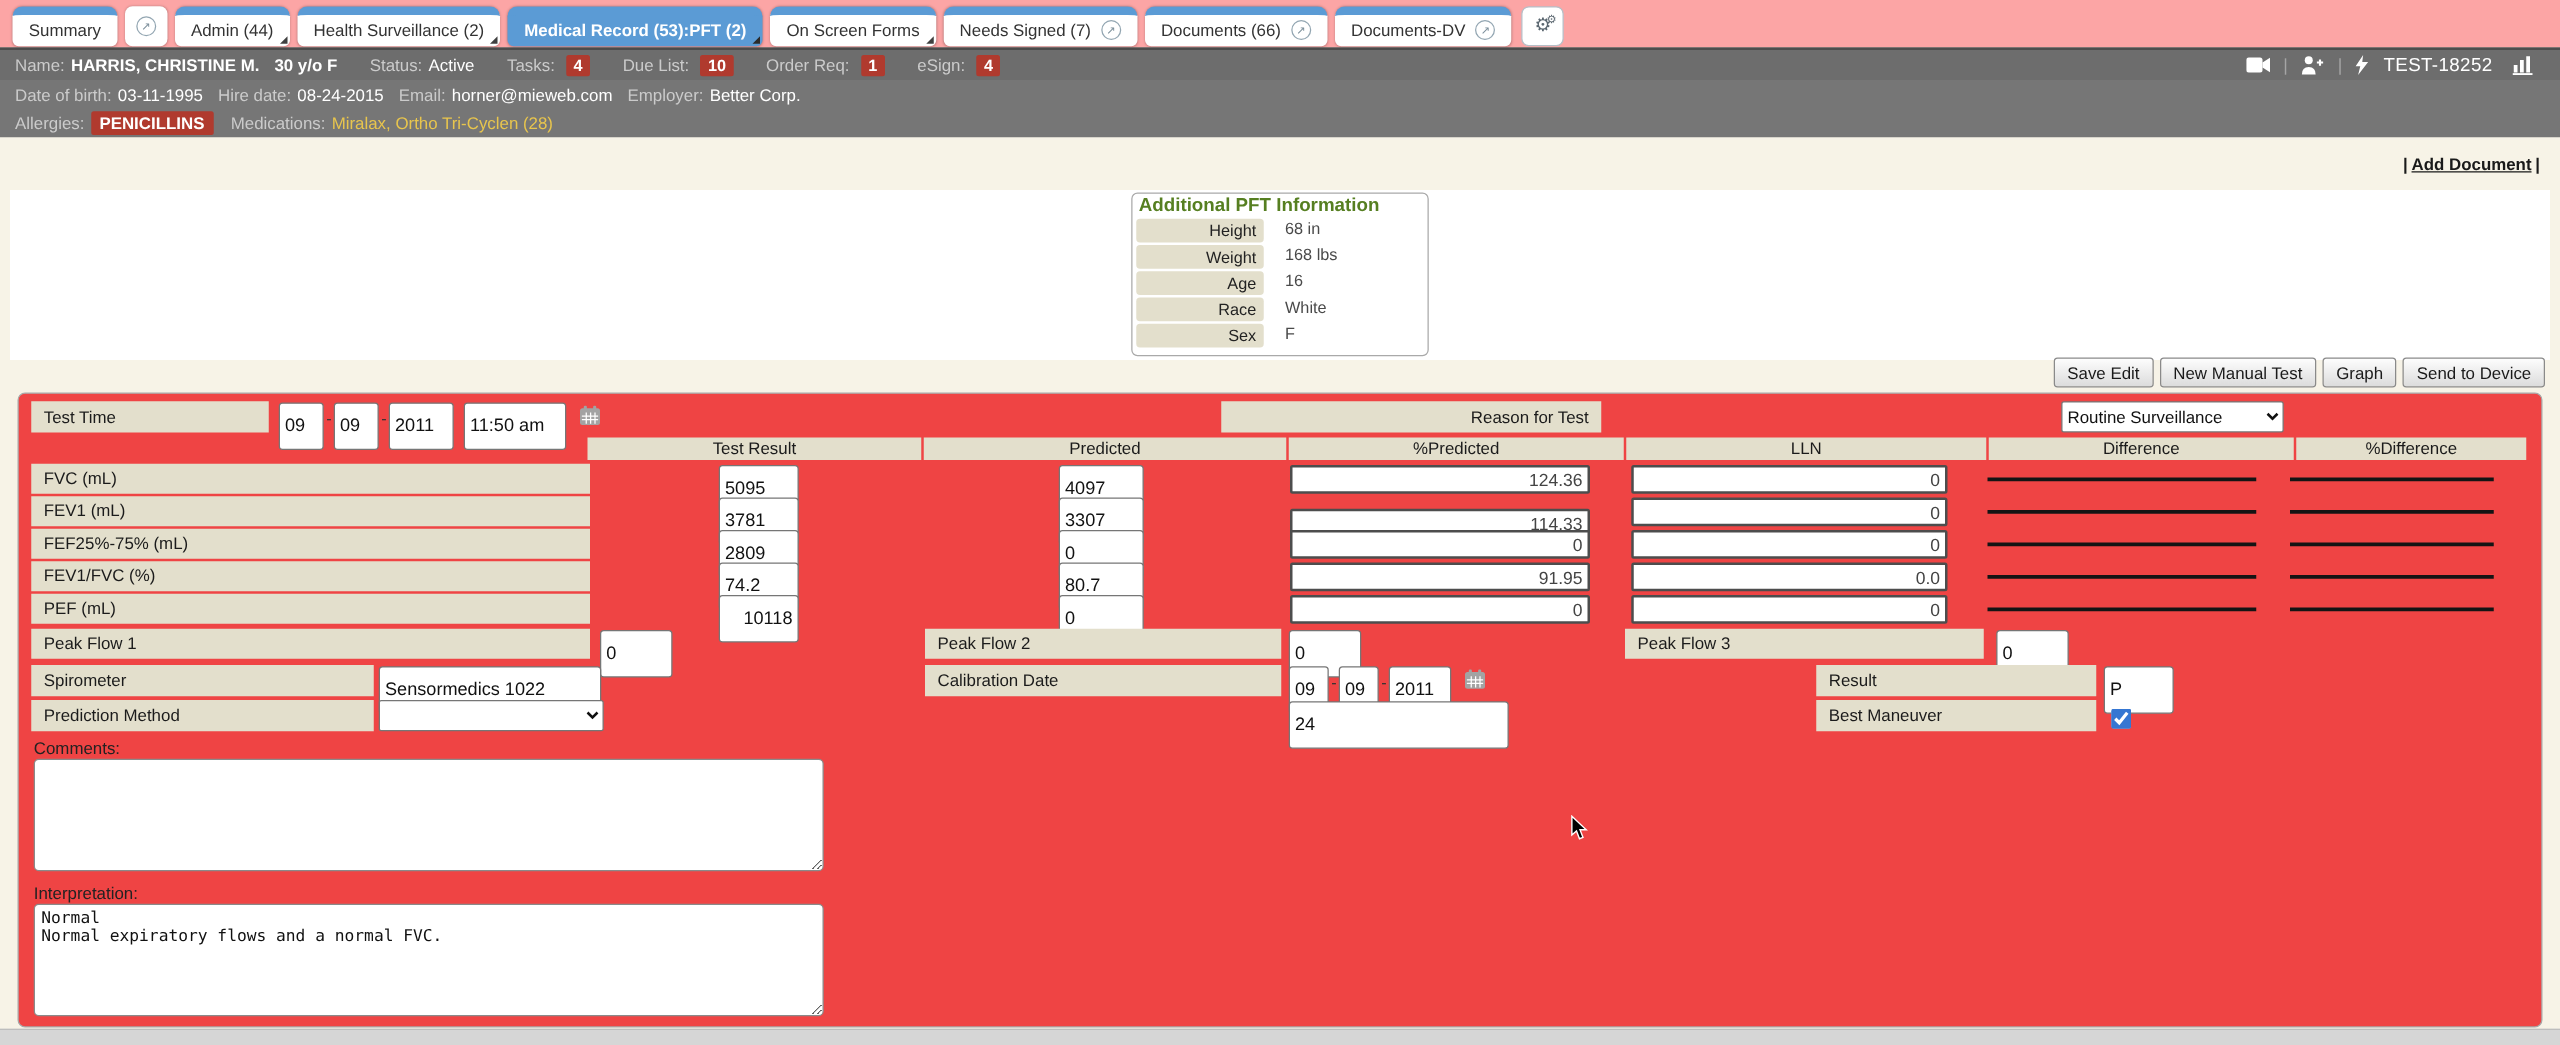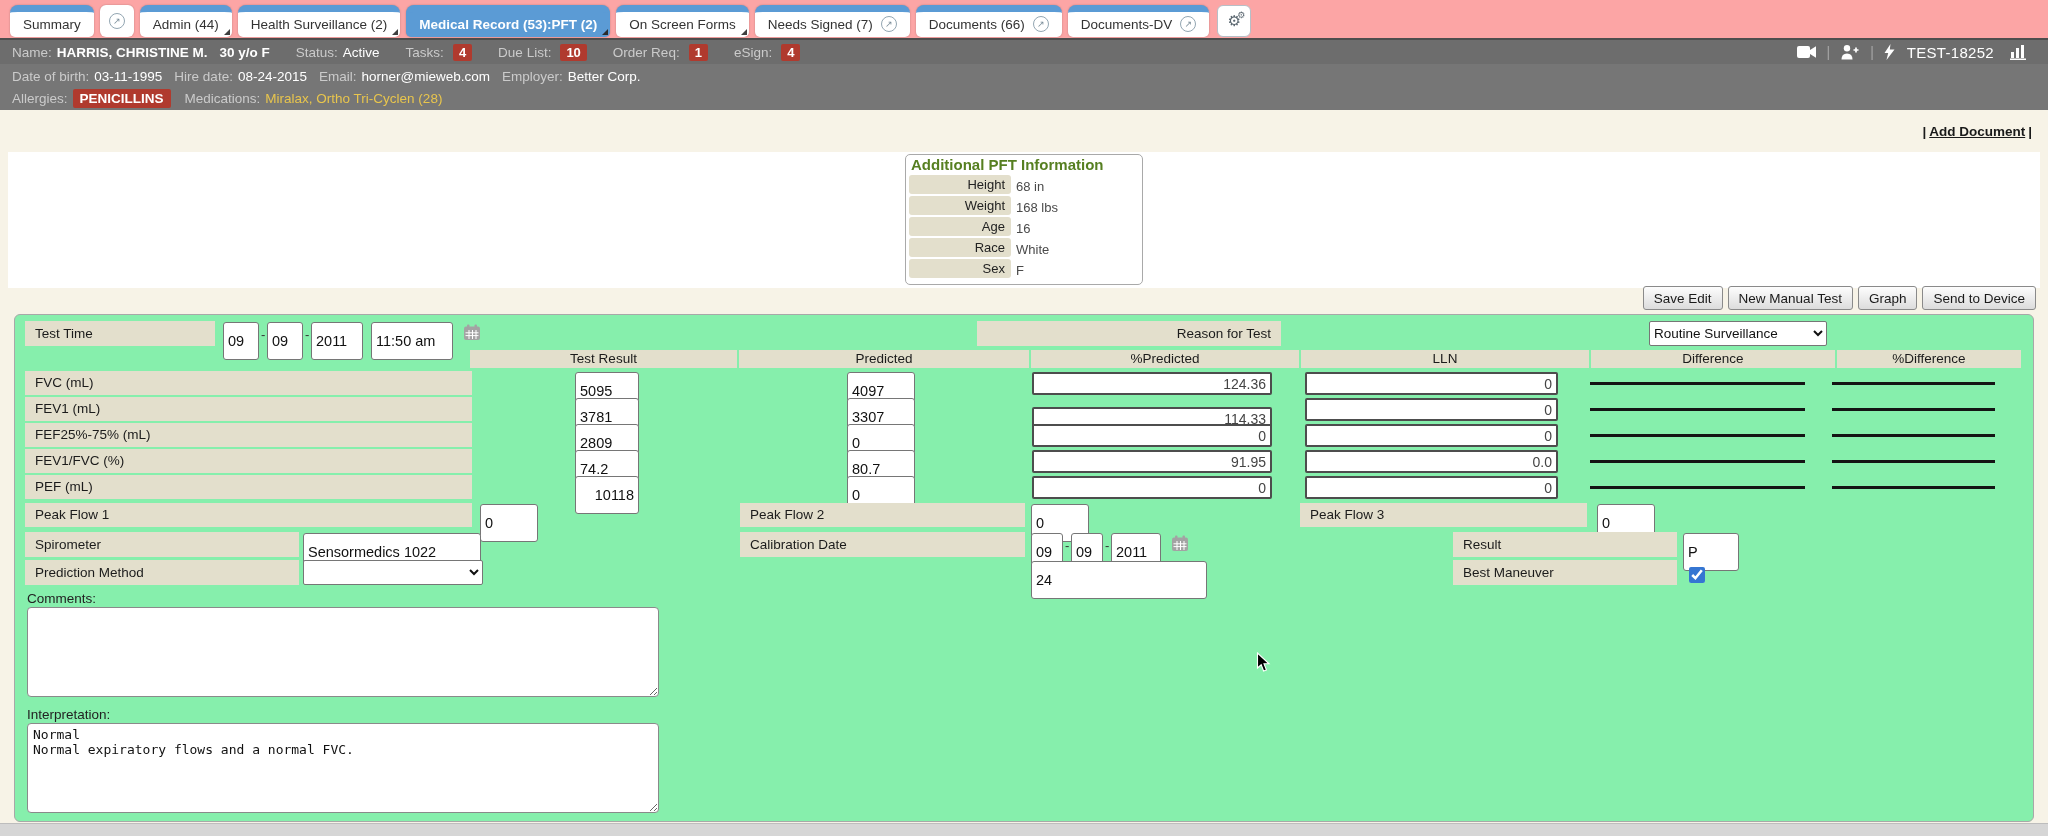--- a/index.html
+++ b/index.html
@@ -65,35 +65,35 @@
   
   .content { position:absolute; top:110px; left:0; right:0; bottom:0; background:#f7f3e7; }
   .adddoc-row { height:42px; text-align:right; padding:14px 16px 0 0; font-size:13.5px; font-weight:bold; color:#1a1a1a; }
   .adddoc { text-decoration:underline; color:#1a1a1a; cursor:pointer; margin:0 3px; }
   .panel-a { position:absolute; top:42px; left:8px; right:8px; height:136px; background:#fff; }
   .pft-box {
     position:absolute; left:897px; top:2px; width:238px;
     border:1px solid #a9a9a9; border-radius:5px; background:#fff; padding:0 3px 4px;
   }
   .pft-title { font-size:15px; font-weight:bold; color:#567f21; padding:1px 0 2px 2px; white-space:nowrap; }
-  .pft-row { display:flex; align-items:flex-end; margin-bottom:2px; }
+  .pft-row { display:flex; align-items:flex-start; margin-bottom:2px;gap:12px; }
   .pft-lbl {
     width:102px; background:#e3dfcc; border-radius:3px; text-align:right;
     padding:2px 6px 2px 0; font-size:13px; color:#222;
   }
   .pft-val { margin-left:5px; font-size:13px; color:#4a4a4a; }
   .actions-row { position:absolute; top:176px; right:12px; display:flex; }
   .btn {
     font-family:"Liberation Sans", sans-serif; font-size:13.5px; color:#1a1a1a;
     background:linear-gradient(#fdfdfd,#dcdcdc); border:1px solid #8a8a8a; border-radius:3px;
     height:24px; padding:0 10px; margin-left:5px; cursor:pointer;
   }
   .panel-b {
     position:absolute; top:204px; left:14px; right:14px; height:508px;
-    background:#86efac; border:1px solid #a8a8a8; border-radius:6px;
+    background:#ef4444; border:1px solid #a8a8a8; border-radius:6px;
   }
   .cell {
     position:absolute; height:25px; background:#e3dfcc; font-size:13.5px; color:#1b1b1b;
     line-height:25px; padding-left:10px; white-space:nowrap;
   }
   .cell.right { text-align:right; padding-right:10px; padding-left:0; }
   .hcell {
     position:absolute; top:35px; height:18px; background:#e3dfcc; font-size:13.5px; color:#1b1b1b;
     line-height:18px; text-align:center;
   }

